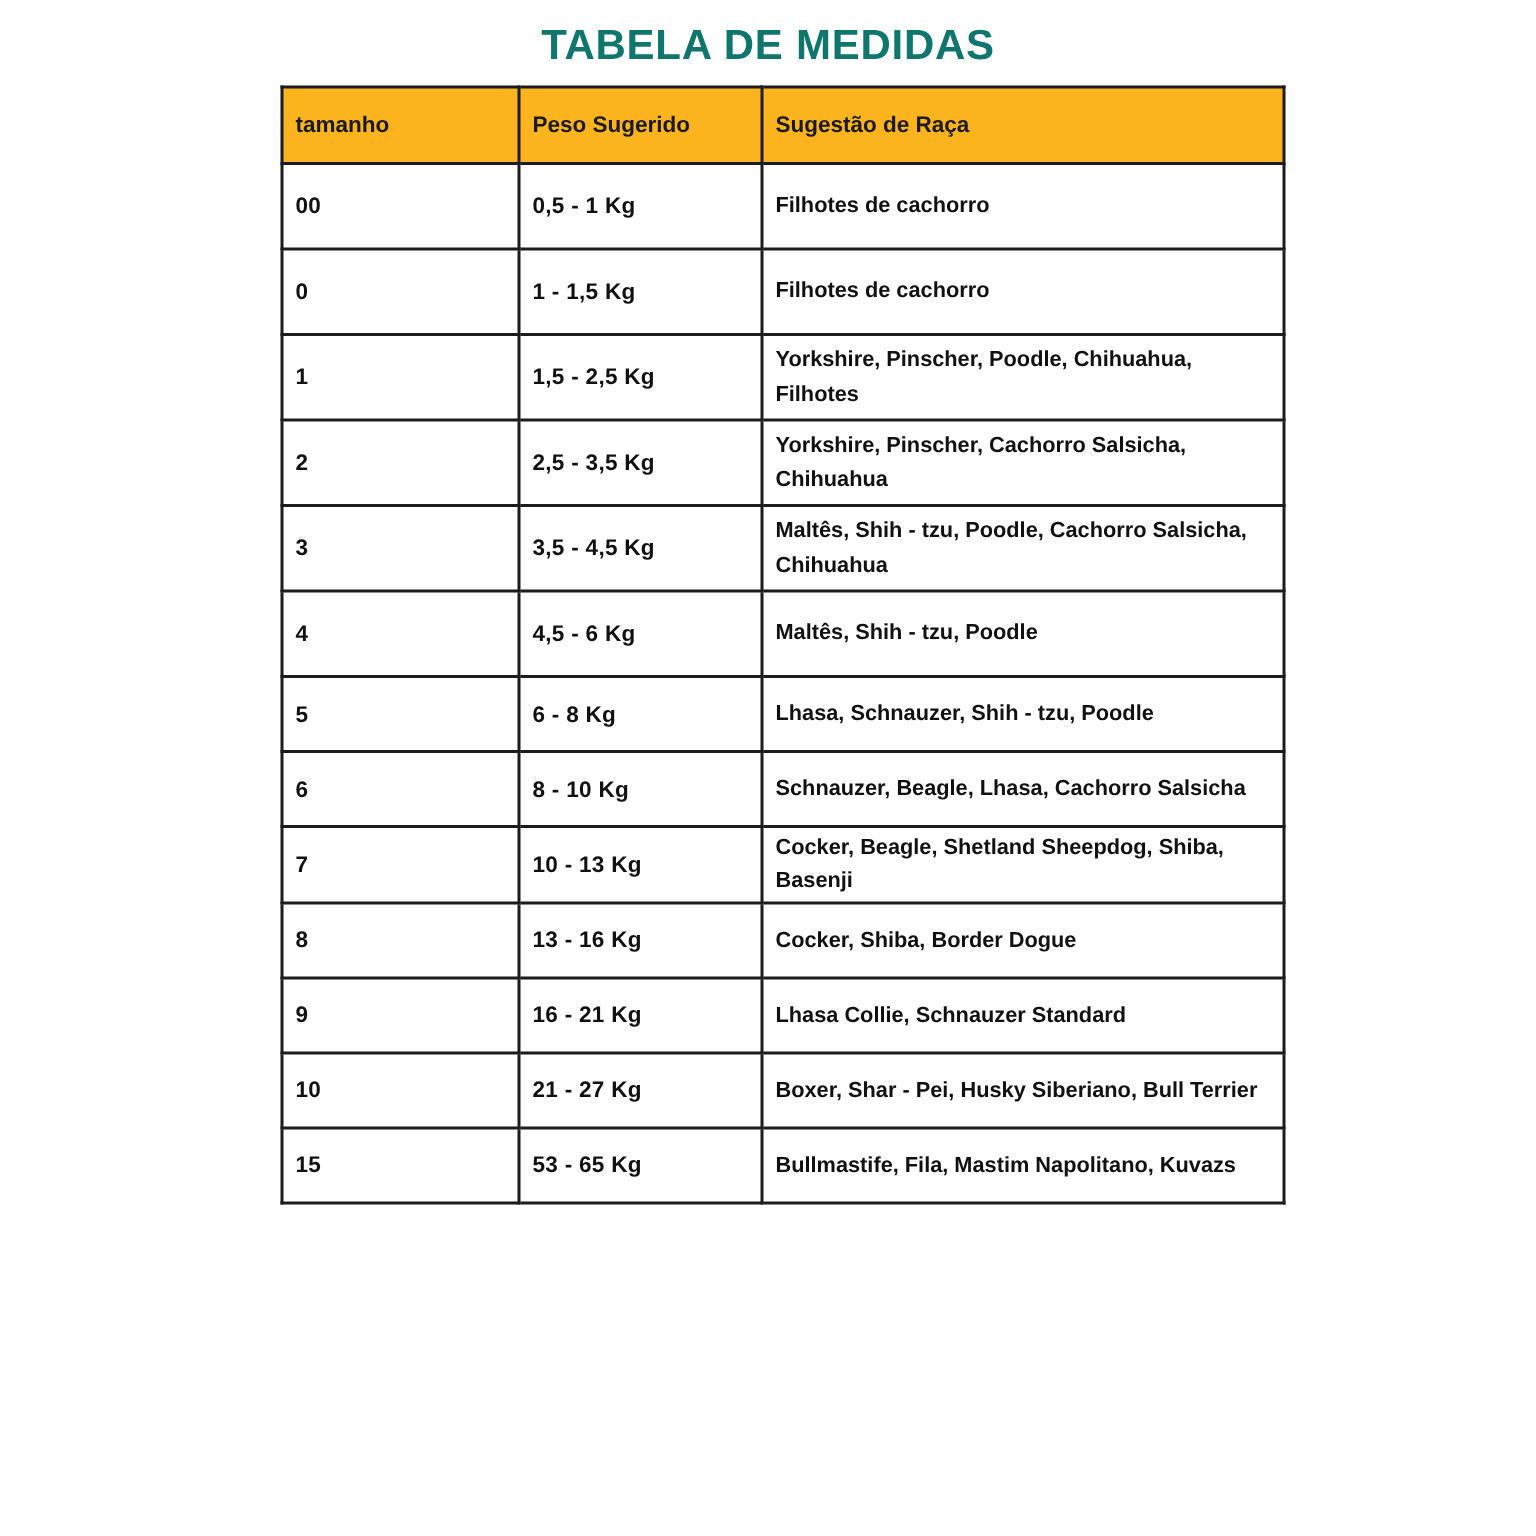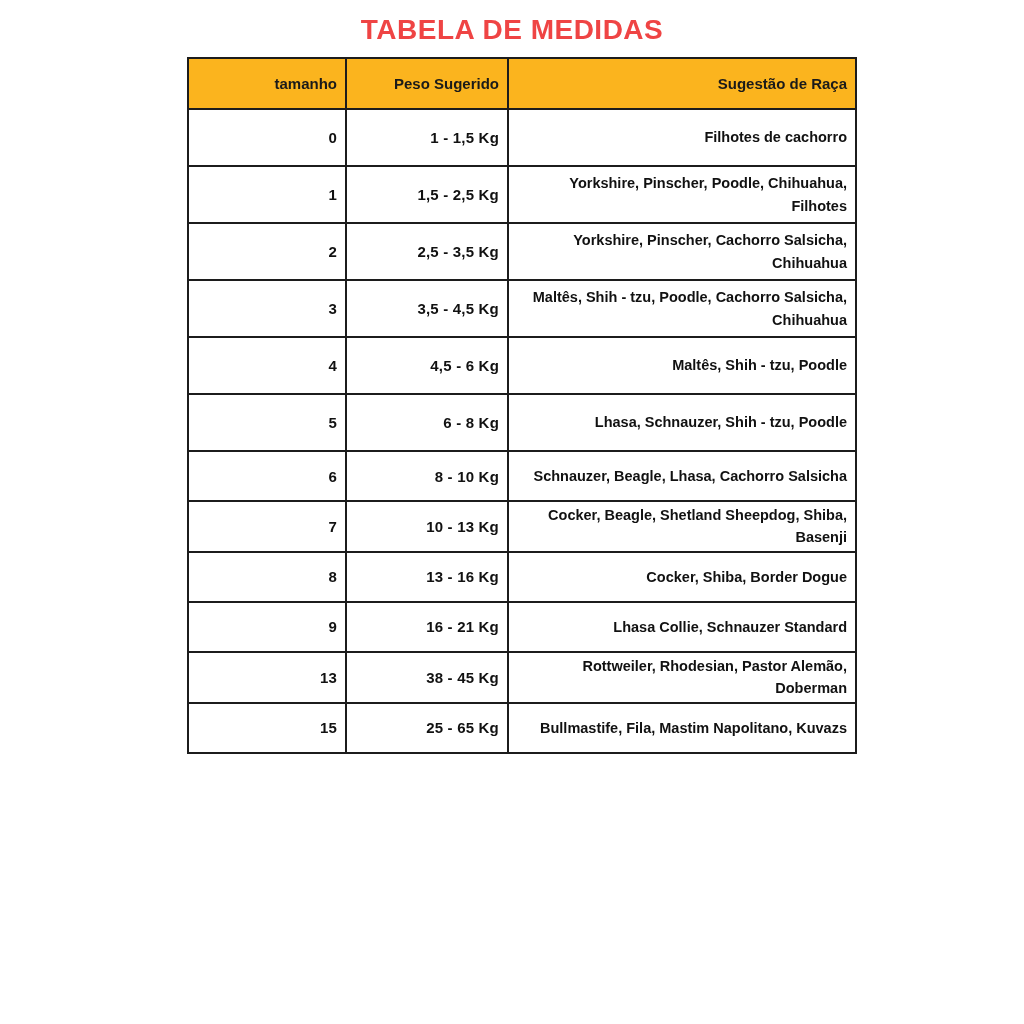--- a/index.html
+++ b/index.html
@@ -18,34 +18,34 @@
     height: 1024px;
     overflow: hidden;
   }
   h1.title {
     margin: 0;
     padding-top: 14px;
     text-align: center;
     font-size: 28px;
     font-weight: 800;
     letter-spacing: 0.5px;
-    color: #ef4444;
+    color: #0f766e;
   }
   table.size-table {
     position: absolute;
     left: 187px;
     top: 57px;
     width: 668px;
     border-collapse: collapse;
     table-layout: fixed;
   }
   table.size-table th,
   table.size-table td {
     border: 2px solid #1c1c1c;
-    text-align: right;
+    text-align: left;
     vertical-align: middle;
     font-weight: bold;
     padding: 2px 8px;
   }
   table.size-table col.c-size   { width: 158px; }
   table.size-table col.c-weight { width: 162px; }
   table.size-table col.c-breeds { width: 348px; }
   thead tr { height: 51px; }
   thead th {
     background: #FBB41E;
@@ -77,20 +77,25 @@
       <col class="c-breeds">
     </colgroup>
     <thead>
       <tr>
         <th>tamanho</th>
         <th>Peso Sugerido</th>
         <th>Sugestão de Raça</th>
       </tr>
     </thead>
     <tbody id="rows-body">
+        <tr>
+          <td class="size-cell">00</td>
+          <td class="weight-cell">0,5 - 1 Kg</td>
+          <td class="breeds-cell">Filhotes de cachorro</td>
+        </tr>
         <tr>
           <td class="size-cell">0</td>
           <td class="weight-cell">1 - 1,5 Kg</td>
           <td class="breeds-cell">Filhotes de cachorro</td>
         </tr>
         <tr>
           <td class="size-cell">1</td>
           <td class="weight-cell">1,5 - 2,5 Kg</td>
           <td class="breeds-cell">Yorkshire, Pinscher, Poodle, Chihuahua, Filhotes</td>
         </tr>
@@ -128,24 +133,24 @@
           <td class="size-cell">8</td>
           <td class="weight-cell">13 - 16 Kg</td>
           <td class="breeds-cell">Cocker, Shiba, Border Dogue</td>
         </tr>
         <tr>
           <td class="size-cell">9</td>
           <td class="weight-cell">16 - 21 Kg</td>
           <td class="breeds-cell">Lhasa Collie, Schnauzer Standard</td>
         </tr>
         <tr>
-          <td class="size-cell">13</td>
-          <td class="weight-cell">38 - 45 Kg</td>
-          <td class="breeds-cell">Rottweiler, Rhodesian, Pastor Alemão, Doberman</td>
+          <td class="size-cell">10</td>
+          <td class="weight-cell">21 - 27 Kg</td>
+          <td class="breeds-cell">Boxer, Shar - Pei, Husky Siberiano, Bull Terrier</td>
         </tr>
         <tr>
           <td class="size-cell">15</td>
-          <td class="weight-cell">25 - 65 Kg</td>
+          <td class="weight-cell">53 - 65 Kg</td>
           <td class="breeds-cell">Bullmastife, Fila, Mastim Napolitano, Kuvazs</td>
         </tr>
       </tbody>
   </table>
 </div>
 
 </body></html>

